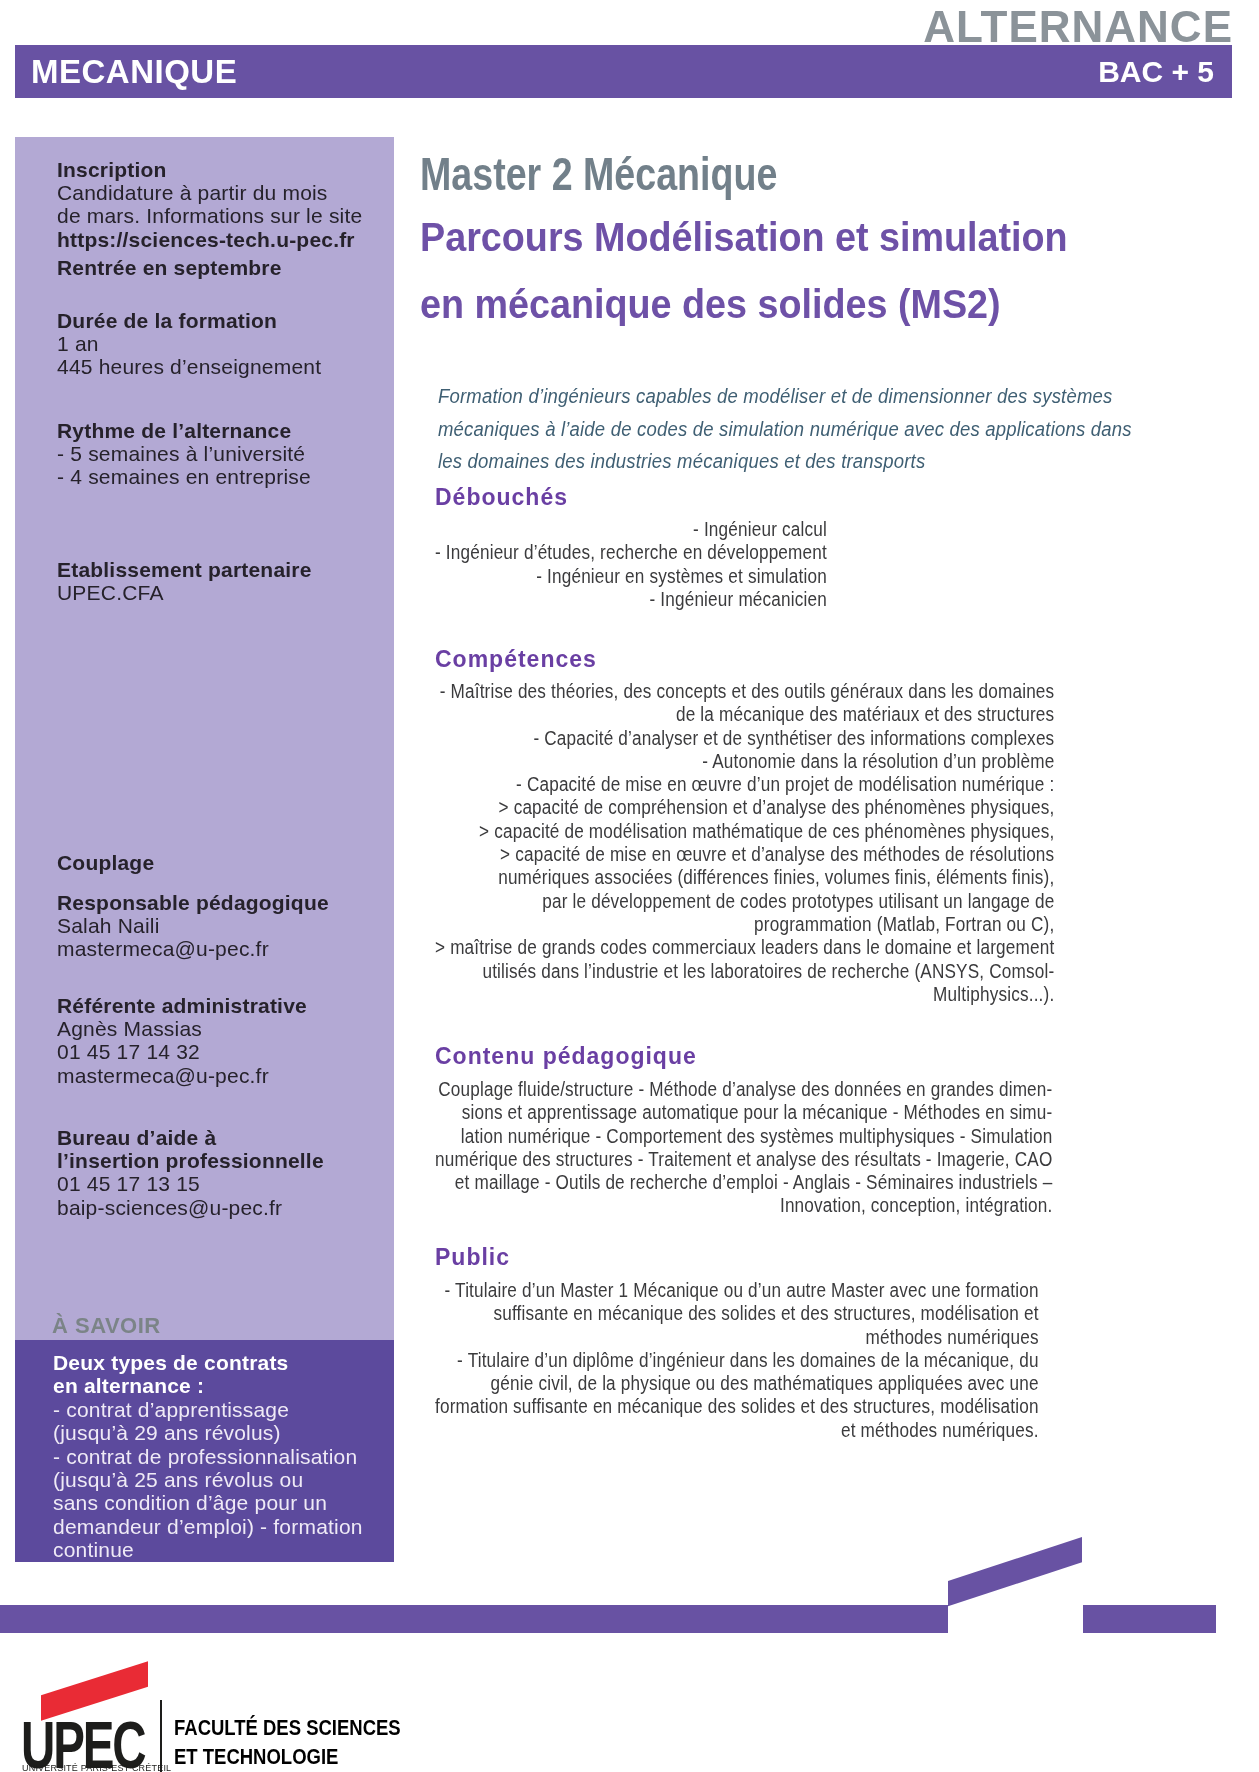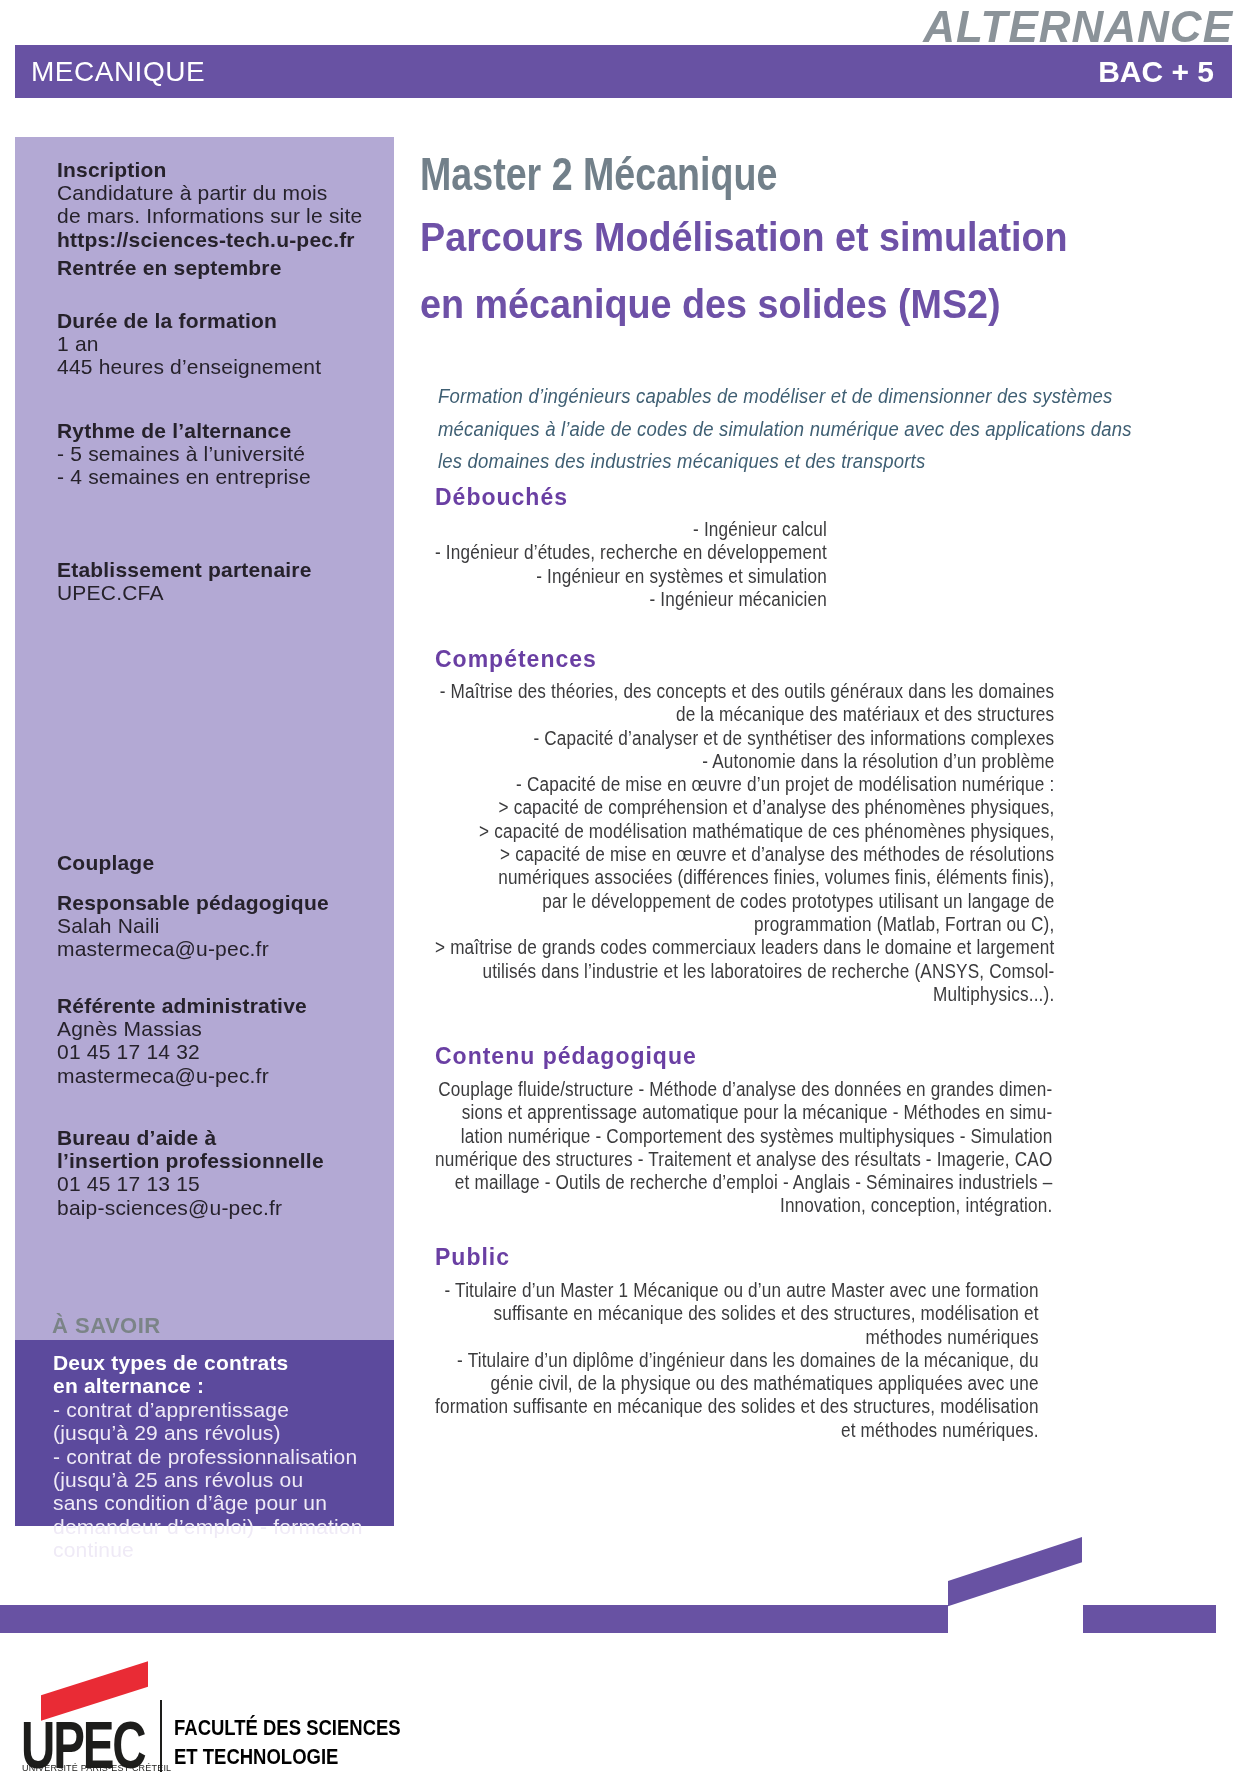--- a/index.html
+++ b/index.html
@@ -1,24 +1,24 @@
 <!DOCTYPE html>
 <html><head>
 <meta charset="utf-8">
 <style>
   html,body{margin:0;padding:0;background:#ffffff;}
   .page{position:relative;width:1259px;height:1772px;background:#ffffff;overflow:hidden;
         font-family:"Liberation Sans",sans-serif;}
 
   
   .alternance{position:absolute;top:2px;right:26px;font-size:44px;font-weight:bold;
-              letter-spacing:1px;color:#8b9399;white-space:pre;font-style:italic;}
+              letter-spacing:1px;color:#8b9399;white-space:pre;}
   .topbar{position:absolute;left:15px;top:45px;width:1217px;height:53px;background:#6852a3;}
   .topbar-dept{position:absolute;left:16px;top:50%;transform:translateY(-50%);
-               color:#ffffff;font-weight:normal;font-size:28px;letter-spacing:.5px;white-space:pre;}
+               color:#ffffff;font-weight:bold;font-size:33px;letter-spacing:.5px;white-space:pre;}
   .topbar-level{position:absolute;right:18px;top:50%;transform:translateY(-50%);
                 color:#ffffff;font-weight:bold;font-size:30px;white-space:pre;}
 
   
   .title-main{position:absolute;left:420px;top:146px;font-size:47px;font-weight:bold;
               color:#72808a;white-space:pre;transform:scaleX(.80);transform-origin:left;}
   .title-sub1{position:absolute;left:420px;top:214px;font-size:41px;font-weight:bold;
               color:#6e51a7;white-space:pre;transform:scaleX(.92);transform-origin:left;}
   .title-sub2{position:absolute;left:420px;top:281px;font-size:41px;font-weight:bold;
               color:#6e51a7;white-space:pre;transform:scaleX(.92);transform-origin:left;}
@@ -37,21 +37,21 @@
 
   
   .sidebar{position:absolute;left:15px;top:137px;width:379px;height:1203px;background:#b3a9d4;}
   .sb-block{position:absolute;left:42px;line-height:23.2px;font-size:21px;color:#26222b;
             letter-spacing:.2px;}
   .sb-block .ln{white-space:pre;}
   .sb-title{font-weight:bold;}
   .asavoir{position:absolute;left:37px;font-size:22px;font-weight:bold;color:#7b8487;
            letter-spacing:.5px;white-space:pre;}
 
-  .darkbox{position:absolute;left:15px;top:1340px;width:379px;height:186px;background:#5c4a9d;}
+  .darkbox{position:absolute;left:15px;top:1340px;width:379px;height:222px;background:#5c4a9d;}
   .darkbox-txt{position:absolute;left:38px;top:11px;line-height:23.4px;font-size:21px;
                color:#efeaf6;letter-spacing:.2px;}
   .darkbox-txt .ln{white-space:pre;}
   .darkbox-txt .b{font-weight:bold;color:#ffffff;}
 
   
   .bar-left{position:absolute;left:0;top:1605px;width:948px;height:28px;background:#6852a3;}
   .bar-right{position:absolute;left:1083px;top:1605px;width:133px;height:28px;background:#6852a3;}
   .diag{position:absolute;left:948px;top:1537px;width:134px;height:70px;background:#6852a3;
         clip-path:polygon(0 63%,100% 0,100% 36%,0 99%);}

